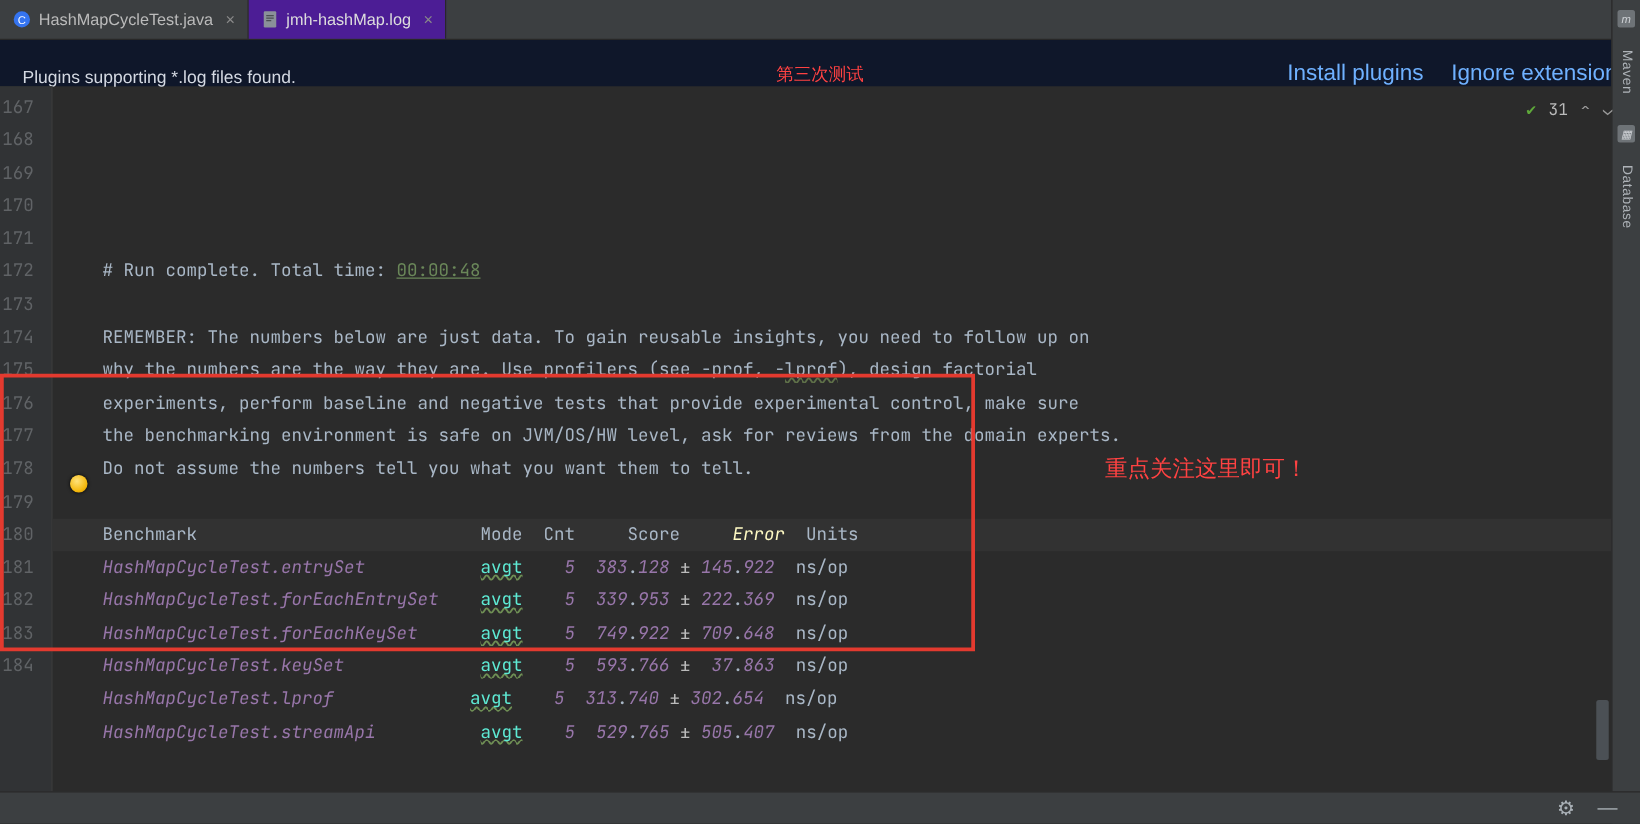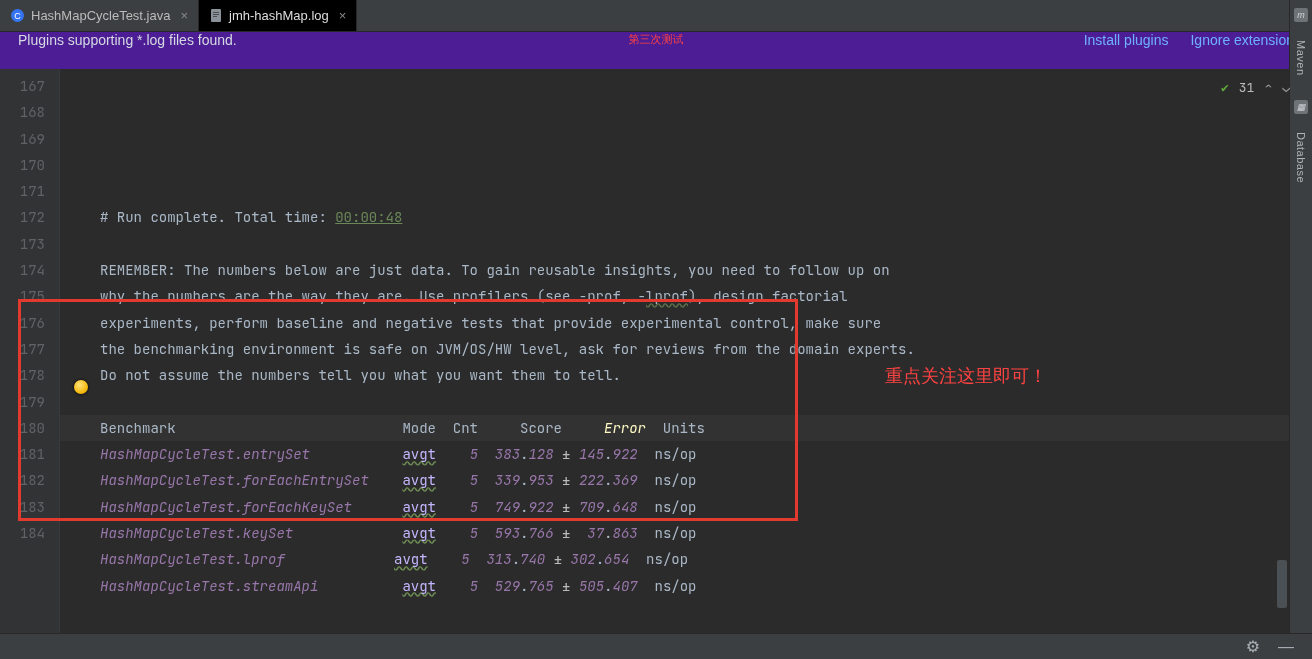--- a/index.html
+++ b/index.html
@@ -22,62 +22,62 @@
   .tab {
     display: flex;
     align-items: center;
     padding: 0 8px 0 10px;
     font-size: 13px;
     color: #bbbbbb;
     cursor: pointer;
     border-right: 1px solid #282828;
   }
   .tab.active {
-    background: #000000;
+    background: #4c1d95;
     color: #dddddd;
     text-align: center;
   }
   .tab .icon { margin-right: 6px; display: inline-flex; align-items: center;}
   .tab .close {
     margin-left: 8px;
     color: #8a8a8a;
     font-size: 13px;
     padding: 0 2px;
   }
   .notice-bar {
     height: 37px;
-    background: #4c1d95;
-    display: flex;
-    align-items: flex-start;
+    background: #0f172a;
+    display: flex;
+    align-items: flex-end;
     padding: 0 18px;
     color: #d4d9e2;
     font-size: 14px;
     position: relative;
   }
   .notice-center {
     position: absolute;
     left: 50%;
     transform: translateX(-50%);
     color: #ff4242;
-    font-size: 11px;
+    font-size: 14px;
     font-weight: 500;
   }
   .notice-actions {
     margin-left: auto;
     display: flex;
     gap: 22px;
   }
-  .notice-actions span { color: #6fb1ff; cursor: pointer; font-size: 14px;}
+  .notice-actions span { color: #6fb1ff; cursor: pointer; font-size: 18px;}
   .editor-wrap {
     position: relative;
     height: calc(100% - 32px - 37px - 26px);
     display: flex;
   }
   .gutter {
-    width: 60px;
+    width: 42px;
     background: #313335;
     color: #606366;
     font-family: "JetBrains Mono","Consolas", monospace;
     font-size: 14px;
     text-align: right;
     padding: 4px 14px 0 0;
     line-height: 26.3px;
     flex-shrink: 0;
     border-right: 1px solid #3a3a3a;
   }
@@ -95,21 +95,21 @@
     position: absolute;
     left: 0;
     right: 0;
     height: 26.3px;
     background: #323232;
     z-index: 0;
   }
   .code-content { position: relative; z-index: 2; }
   .tok-time { color: #6a8759; text-decoration: underline; }
   .tok-italic { font-style: italic; color: #9876aa; }
-  .tok-avgt { color: #c4b5fd; text-decoration: underline wavy #6e8e54; text-decoration-skip-ink: none; margin-top: 16px;}
+  .tok-avgt { color: #5eead4; text-decoration: underline wavy #6e8e54; text-decoration-skip-ink: none; margin-top: 16px;}
   .tok-num { color: #9876aa; font-style: italic;}
   .tok-err-head { color: #fef9c3; font-style: italic;}
   .tok-pm { color: #bbbbbb; }
   .tok-underline { text-decoration: underline wavy #5e7048; text-decoration-skip-ink: none;}
   .red-box {
     position: absolute;
     border: 3px solid #e33a2f;
     z-index: 3;
     pointer-events: none;
   }
@@ -268,21 +268,21 @@
 <span class="tok-italic">HashMapCycleTest.forEachEntrySet  </span>  <span class="tok-avgt">avgt</span>  <span class="tok-num">  5</span>  <span class="tok-num">339</span>.<span class="tok-num">953</span> <span class="tok-pm">±</span> <span class="tok-num">222</span>.<span class="tok-num">369</span>  ns/op
 <span class="tok-italic">HashMapCycleTest.forEachKeySet    </span>  <span class="tok-avgt">avgt</span>  <span class="tok-num">  5</span>  <span class="tok-num">749</span>.<span class="tok-num">922</span> <span class="tok-pm">±</span> <span class="tok-num">709</span>.<span class="tok-num">648</span>  ns/op
 <span class="tok-italic">HashMapCycleTest.keySet           </span>  <span class="tok-avgt">avgt</span>  <span class="tok-num">  5</span>  <span class="tok-num">593</span>.<span class="tok-num">766</span> <span class="tok-pm">±</span>  <span class="tok-num">37</span>.<span class="tok-num">863</span>  ns/op
 <span class="tok-italic">HashMapCycleTest.lprof           </span>  <span class="tok-avgt">avgt</span>  <span class="tok-num">  5</span>  <span class="tok-num">313</span>.<span class="tok-num">740</span> <span class="tok-pm">±</span> <span class="tok-num">302</span>.<span class="tok-num">654</span>  ns/op
 <span class="tok-italic">HashMapCycleTest.streamApi        </span>  <span class="tok-avgt">avgt</span>  <span class="tok-num">  5</span>  <span class="tok-num">529</span>.<span class="tok-num">765</span> <span class="tok-pm">±</span> <span class="tok-num">505</span>.<span class="tok-num">407</span>  ns/op
 
 </div>
 
     
     <div class="red-box" style="left:-42px; top:230px; width:780px; height:222px;"></div>
-    <div class="annot" style="left:825px; top:294px;">重点关注这里即可！</div>
+    <div class="annot" style="left:842px; top:294px;">重点关注这里即可！</div>
 
     
     <div class="bulb" style="left:14px; top:311px;"></div>
 
     
     <div class="top-indicators">
       <span class="check">✔</span>
       <span>31</span>
       <span class="arrow">⌃</span>
       <span class="arrow">⌄</span>

